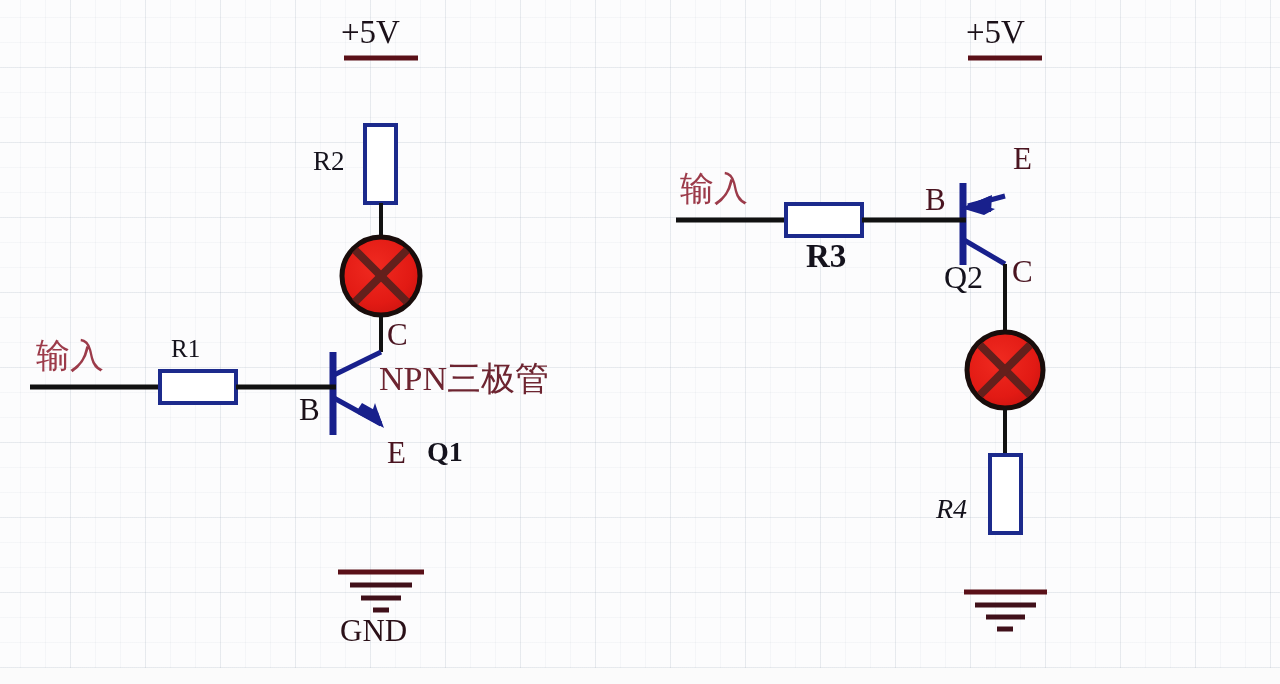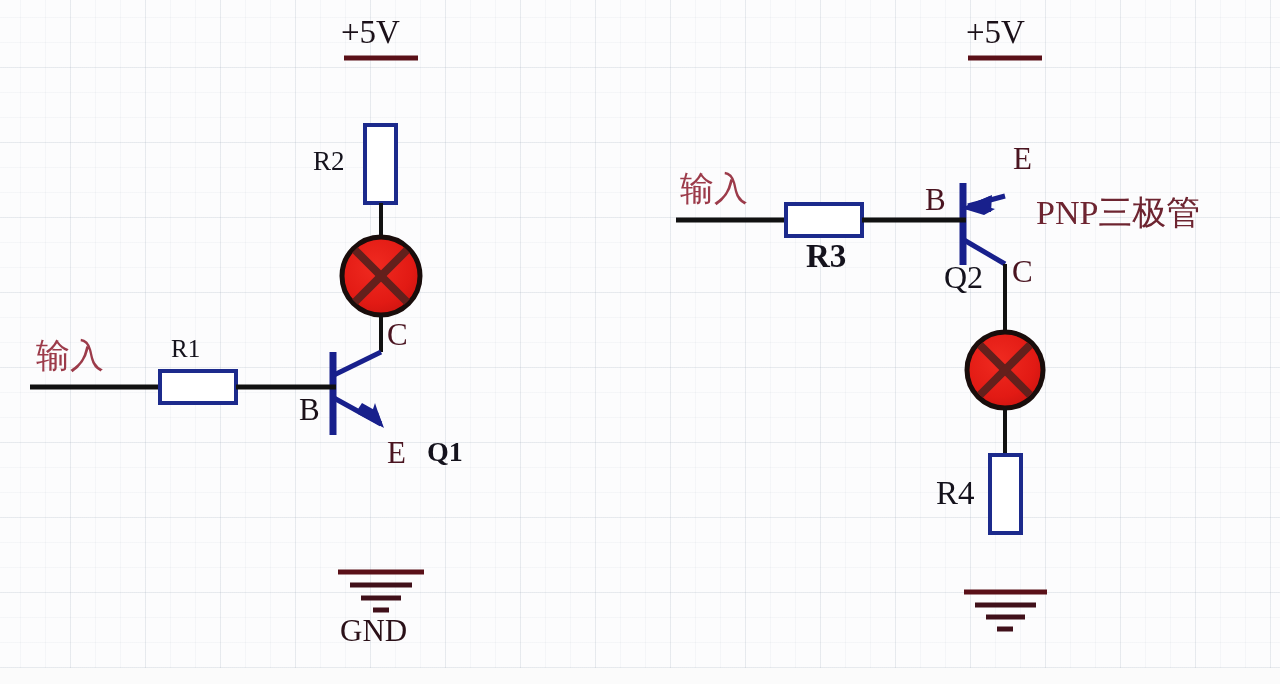--- a/index.html
+++ b/index.html
@@ -146,38 +146,38 @@
   <div class="lbl" style="left:313px;top:148px;font-size:27px;color:#14121c;">R2</div>
 
   <div class="lbl" style="left:387px;top:319px;font-size:31px;color:#4a1420;">C</div>
 
   <div class="lbl" style="left:36px;top:339px;font-size:34px;color:#9c3b4a;">输入</div>
 
   <div class="lbl" style="left:171px;top:336px;font-size:25px;color:#14121c;">R1</div>
 
   <div class="lbl" style="left:299px;top:394px;font-size:31px;color:#1a1018;">B</div>
 
+  <div class="lbl" style="left:379px;top:362px;font-size:34px;color:#6d2430;">NPN三极管</div>
 
   <div class="lbl" style="left:427px;top:438px;font-size:28px;color:#14121c;font-weight:bold;">Q1</div>
 
   <div class="lbl" style="left:387px;top:437px;font-size:31px;color:#4a1420;">E</div>
 
   <div class="lbl" style="left:340px;top:615px;font-size:31px;color:#2a1018;text-align:right;">GND</div>
 
   <div class="lbl" style="left:966px;top:16px;font-size:33px;color:#1a1018;">+5V</div>
 
   <div class="lbl" style="left:1013px;top:143px;font-size:31px;color:#4a1420;">E</div>
 
   <div class="lbl" style="left:680px;top:172px;font-size:34px;color:#9c3b4a;">输入</div>
 
   <div class="lbl" style="left:806px;top:240px;font-size:33px;color:#14121c;font-weight:bold;">R3</div>
 
   <div class="lbl" style="left:925px;top:184px;font-size:31px;color:#4a1420;">B</div>
 
-  <div class="lbl" style="left:1036px;top:196px;font-size:34px;color:#6d2430;">PNP三极管</div>
 
   <div class="lbl" style="left:944px;top:261px;font-size:32px;color:#14121c;">Q2</div>
 
   <div class="lbl" style="left:1012px;top:256px;font-size:31px;color:#4a1420;">C</div>
 
-  <div class="lbl" style="left:936px;top:477px;font-size:33px;color:#14121c;">R4</div>
+  <div class="lbl" style="left:936px;top:495px;font-size:28px;color:#14121c;font-style:italic;">R4</div>
 
 </div>
 
 </body></html>

